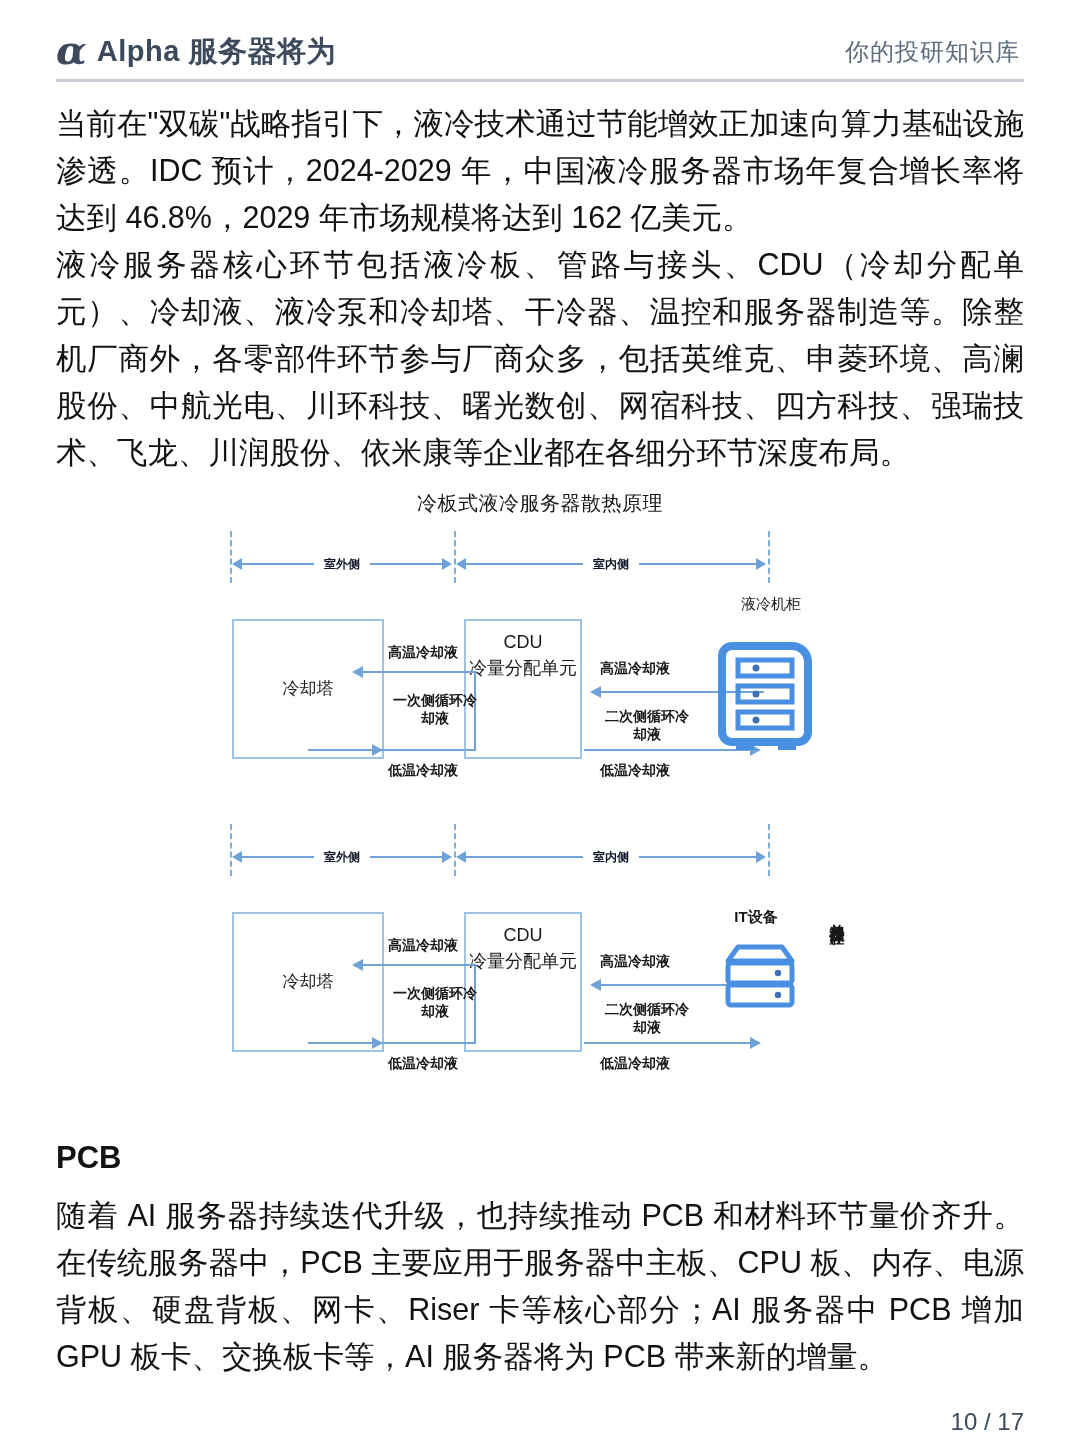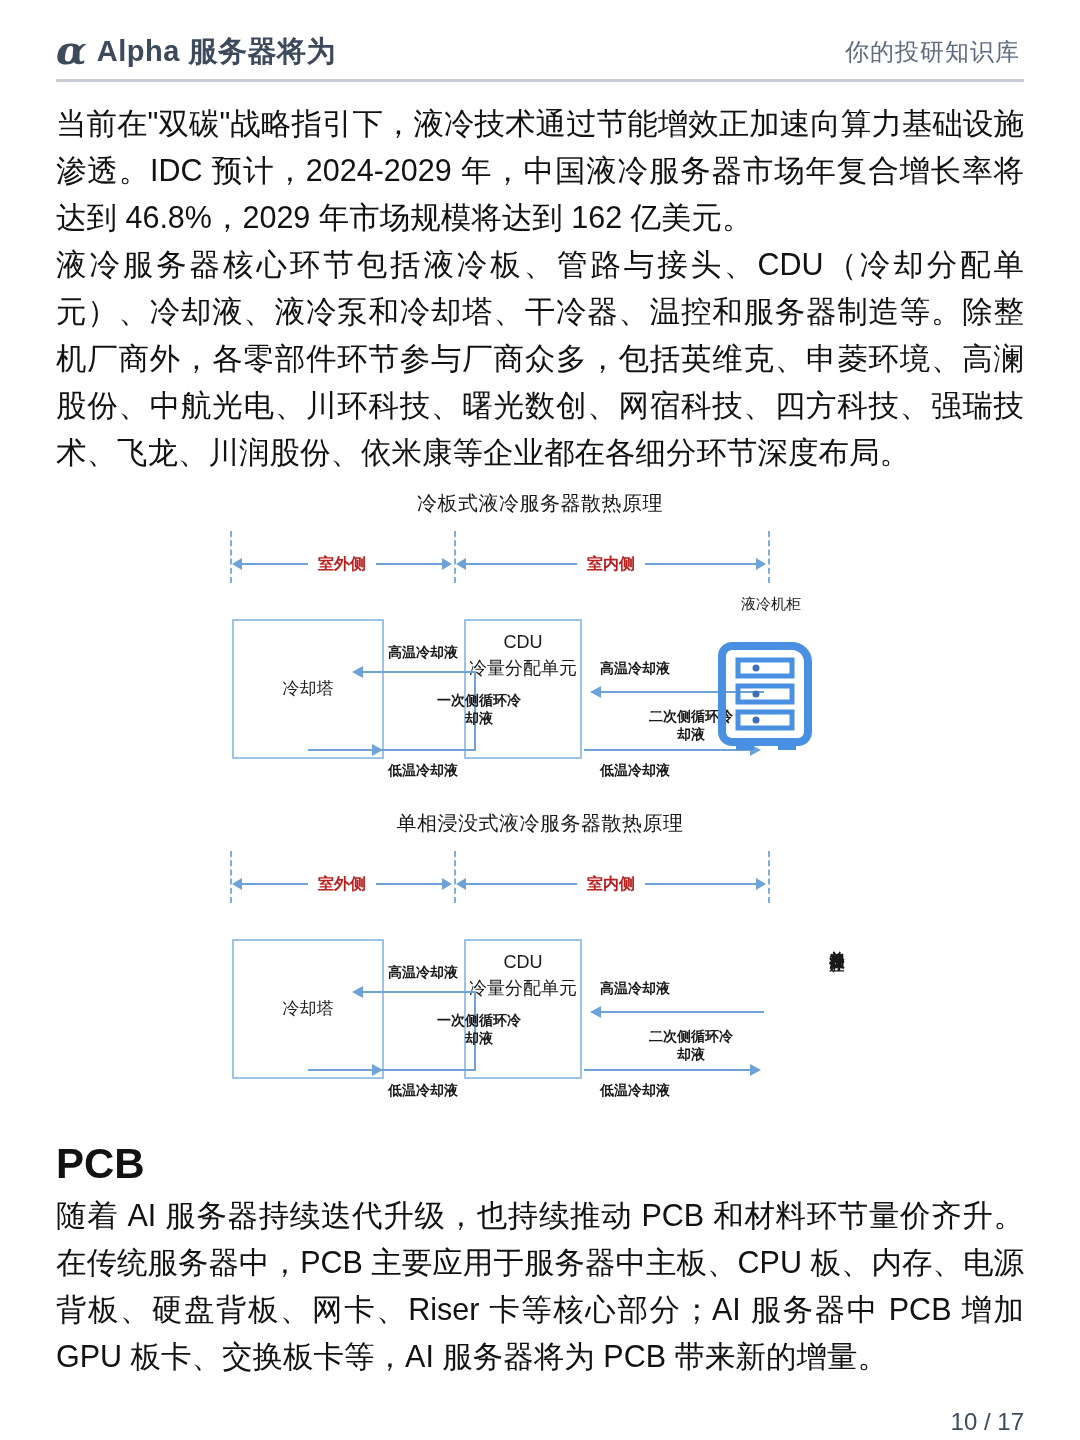--- a/index.html
+++ b/index.html
@@ -113,23 +113,23 @@
     height: 18px;
     display: flex;
     align-items: center;
   }
   .span-line {
     flex: 1 1 auto;
     height: 2px;
     background: #6fa3d8;
   }
   .span-label {
-    font-size: 16px;
-    font-weight: 700;
-    color: #b91c1c;
+    font-size: 12px;
+    font-weight: 700;
+    color: #0f172a;
     padding: 0 10px;
     white-space: nowrap;
   }
   .arrow-left, .arrow-right {
     width: 0; height: 0;
     border-top: 6px solid transparent;
     border-bottom: 6px solid transparent;
   }
   .arrow-left  { border-right: 10px solid #6fa3d8; }
   .arrow-right { border-left: 10px solid #6fa3d8; }
@@ -153,21 +153,21 @@
   
   .flabel {
     position: absolute;
     font-size: 14px;
     font-weight: 700;
     color: #1a1a1a;
     line-height: 18px;
     text-align: center;
     white-space: nowrap;
   }
-  .flabel.wrap { white-space: normal; width: 86px; margin-left: 44px; }
+  .flabel.wrap { white-space: normal; width: 86px; }
 
   
   .hline {
     position: absolute;
     height: 2px;
     background: #6fa3d8;
   }
   .vline {
     position: absolute;
     width: 2px;
@@ -211,21 +211,21 @@
     writing-mode: vertical-rl;
     line-height: 19px;
     letter-spacing: 1px;
   }
 
   
   .section-heading {
     position: absolute;
     left: 56px;
     top: 1140px;
-    font-size: 42px;
+    font-size: 31px;
     font-weight: 700;
     color: #121212;
   }
   #para-3 { top: 1192px; }
 
   
   .footer {
     position: absolute;
     right: 56px;
     top: 1408px;
@@ -315,21 +315,20 @@
           <circle cx="60" cy="100" r="3.5" fill="#3f6fb5"></circle>
           <rect x="40" y="122" width="18" height="8" fill="#4a90e2"></rect>
           <rect x="82" y="122" width="18" height="8" fill="#4a90e2"></rect>
         </svg>
       </div>
 
     </div>
   </div>
 
   <div class="figure" id="figure-2">
-    <div class="fig-title">单相浸没式液冷服务器散热原理</div>
     <div class="fig-canvas">
 
       <div class="vdash" style="left:174px;"></div>
       <div class="vdash" style="left:398px;"></div>
       <div class="vdash" style="left:712px;"></div>
 
       <div class="span-row" style="left:176px; width:220px;">
         <div class="arrow-left"></div>
         <div class="span-line"></div>
         <div class="span-label">室外侧</div>
@@ -367,20 +366,30 @@
       <div class="hline" style="left:528px; top:218px; width:172px;"></div>
       <div class="tip right" style="left:694px; top:213px;"></div>
 
       <div class="flabel" style="left:332px; top:112px;">高温冷却液</div>
       <div class="flabel wrap" style="left:336px; top:160px;">一次侧循环冷却液</div>
       <div class="flabel" style="left:332px; top:230px;">低温冷却液</div>
       <div class="flabel" style="left:544px; top:128px;">高温冷却液</div>
       <div class="flabel wrap" style="left:548px; top:176px;">二次侧循环冷却液</div>
       <div class="flabel" style="left:544px; top:230px;">低温冷却液</div>
 
+      <div class="it-wrap" style="left:642px; top:84px; width:116px;">
+        <div class="it-caption">IT设备</div>
+        <svg width="116" height="90" viewBox="0 0 116 90">
+          <path d="M30 28 L40 14 H84 L94 28 Z" fill="none" stroke="#4a90e2" stroke-width="5" stroke-linejoin="round"></path>
+          <rect x="30" y="30" width="64" height="20" rx="3" fill="none" stroke="#4a90e2" stroke-width="5"></rect>
+          <circle cx="80" cy="40" r="3.2" fill="#3f6fb5"></circle>
+          <rect x="30" y="52" width="64" height="20" rx="3" fill="none" stroke="#4a90e2" stroke-width="5"></rect>
+          <circle cx="80" cy="62" r="3.2" fill="#3f6fb5"></circle>
+        </svg>
+      </div>
 
       <div class="vertical-label" style="left:772px; top:88px;">单相浸没腔体</div>
 
     </div>
   </div>
 
   <div class="section-heading">PCB</div>
   <div class="body-text" id="para-3">随着 AI 服务器持续迭代升级，也持续推动 PCB 和材料环节量价齐升。在传统服务器中，PCB 主要应用于服务器中主板、CPU 板、内存、电源背板、硬盘背板、网卡、Riser 卡等核心部分；AI 服务器中 PCB 增加 GPU 板卡、交换板卡等，AI 服务器将为 PCB 带来新的增量。</div>
 
   <div class="footer">10 / 17</div>

